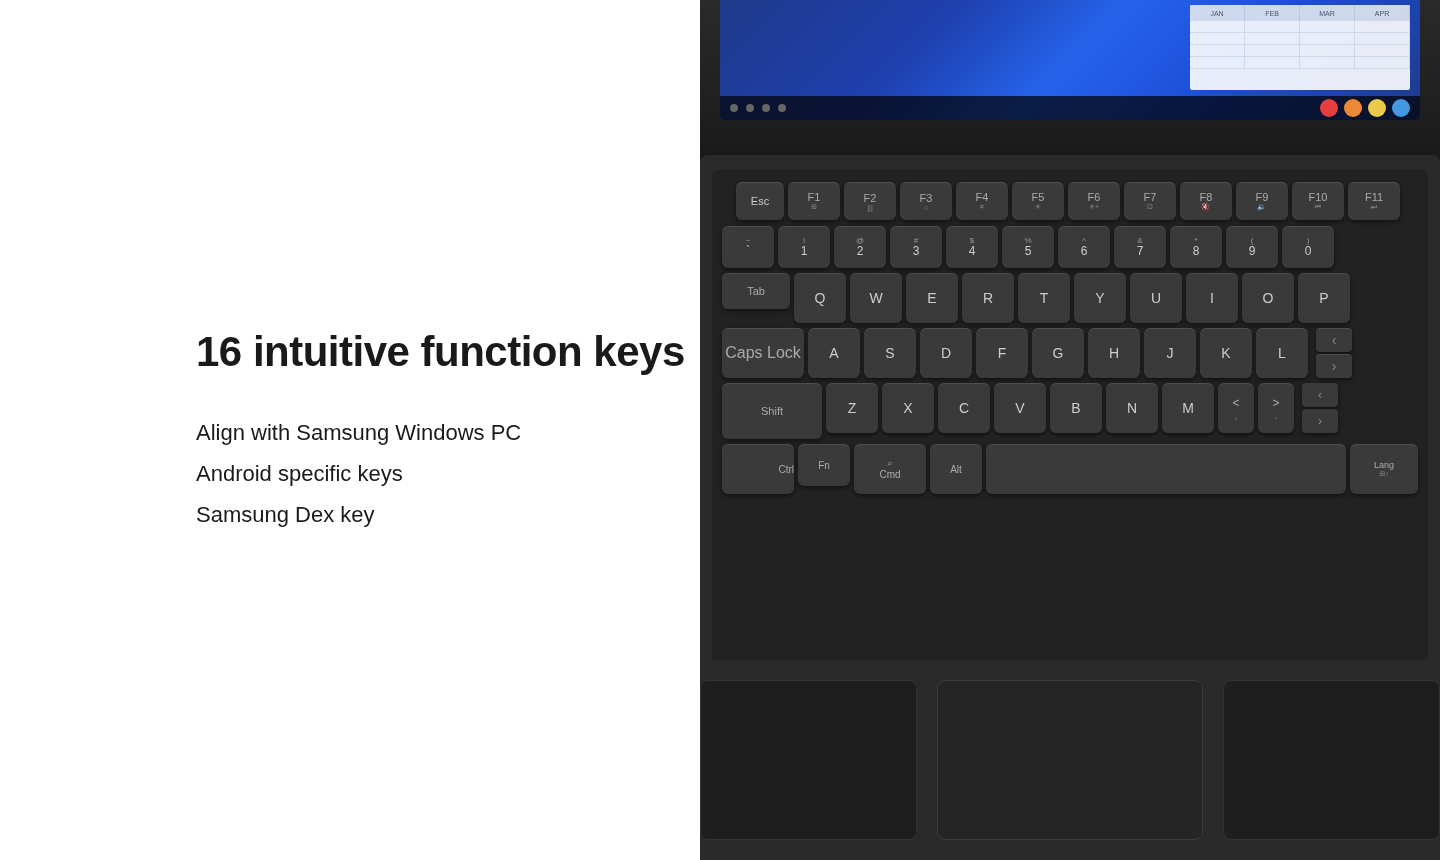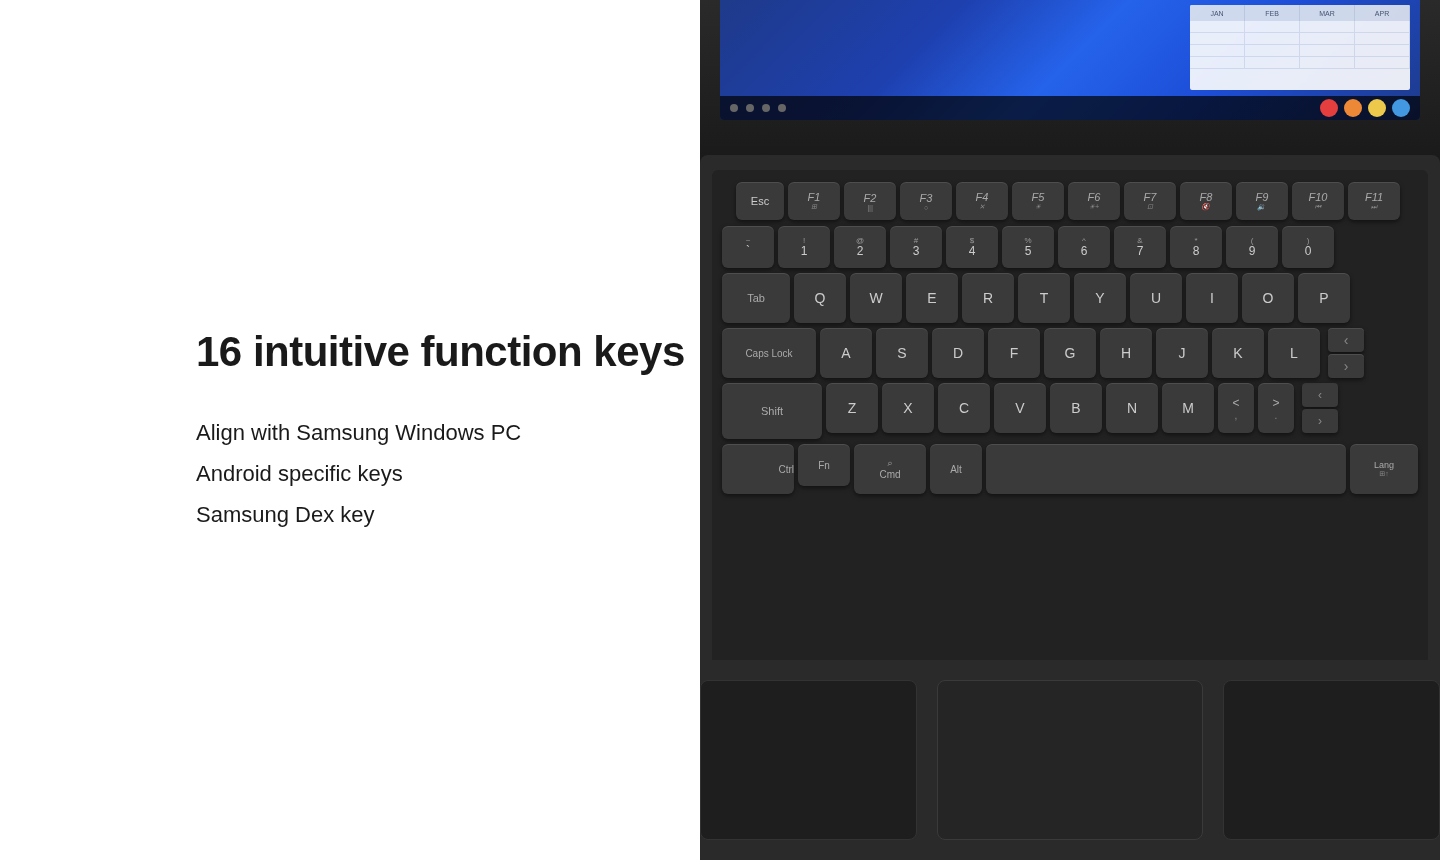--- a/index.html
+++ b/index.html
@@ -217,21 +217,20 @@
 
     .key-esc {
       width: 48px;
       height: 38px;
       font-size: 11px;
     }
 
     .key-fn {
       width: 52px;
       height: 38px;
-      font-style: italic;
     }
 
     .key-fn .key-main {
       font-size: 11px;
       color: #aaaaaa;
     }
 
     .key-fn .key-sub {
       font-size: 7px;
       color: #888888;
@@ -273,29 +272,29 @@
 
     .key-alpha {
       width: 52px;
       height: 50px;
       font-size: 14px;
       color: #cccccc;
     }
 
     .key-tab {
       width: 68px;
-      height: 50px;
+      height: 36px;
       font-size: 11px;
       color: #aaa;
     }
 
     .key-caps {
-      width: 94px;
+      width: 82px;
       height: 50px;
-      font-size: 10px;
+      font-size: 16px;
       color: #aaa;
     }
 
     .key-shift {
       width: 100px;
       height: 56px;
       font-size: 11px;
       color: #aaa;
     }
 

